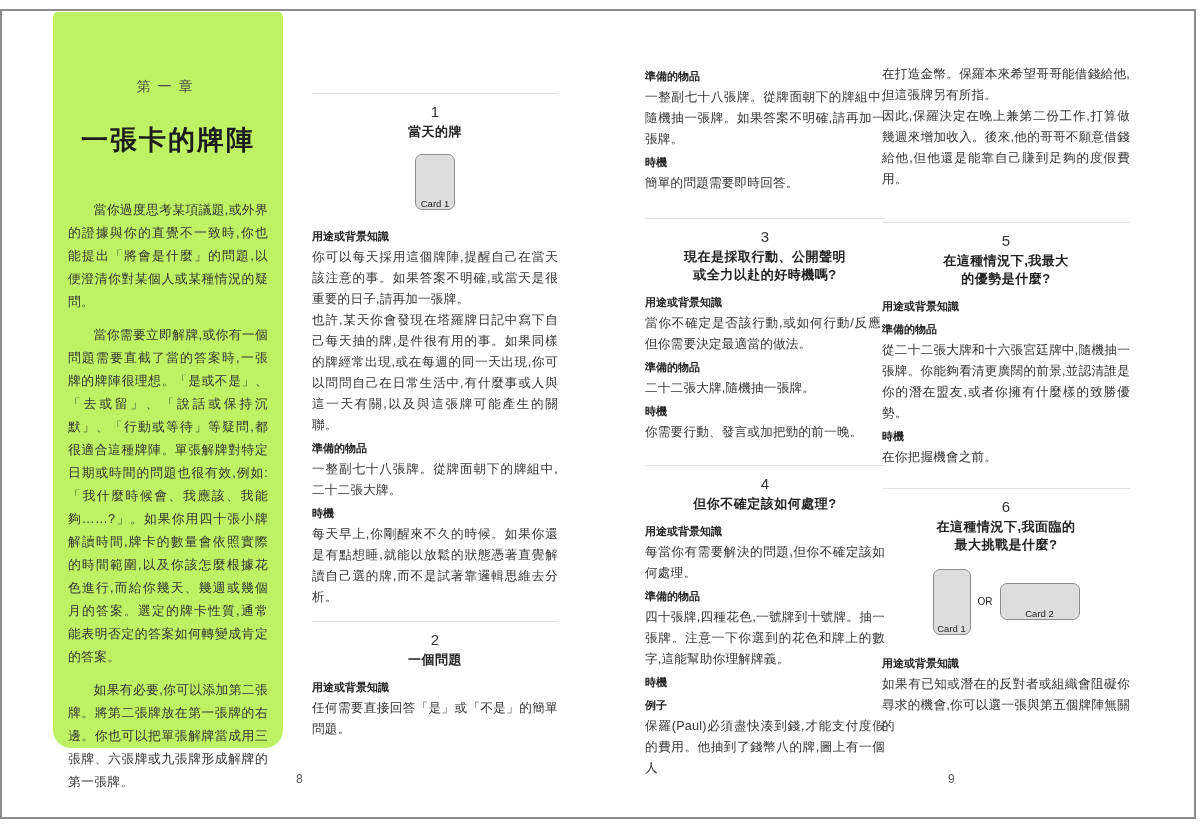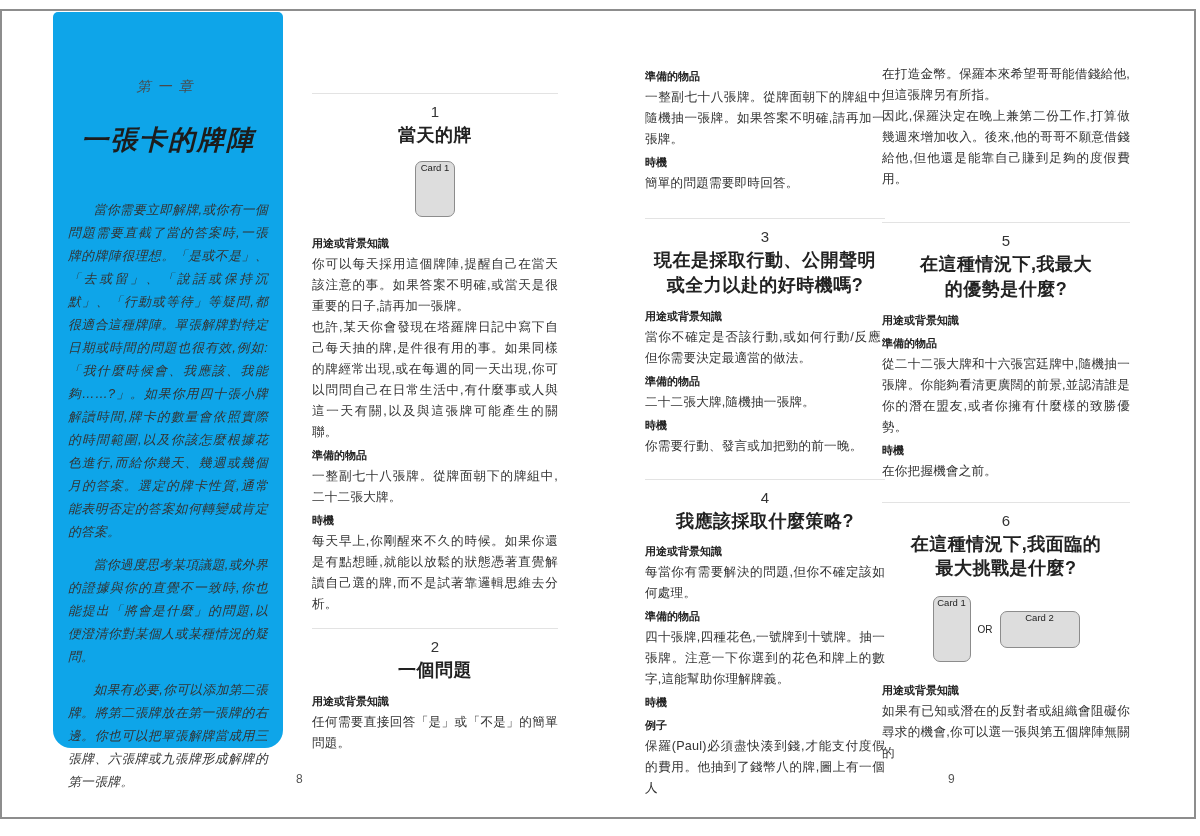--- a/index.html
+++ b/index.html
@@ -22,25 +22,24 @@
     border: 2px solid #8d8d8d;
     background: #ffffff;
     box-sizing: border-box;
   }
 
   
   .sidebar {
     position: absolute;
     left: 53px; top: 12px;
     width: 230px; height: 736px;
-    background: #0ea5e9;
+    background: #bef264;
     border-radius: 5px 5px 18px 18px;
     box-sizing: border-box;
     padding: 66px 15px 0 15px;
-    font-style: italic;
   }
   .kicker {
     text-align: center;
     font-size: 14px;
     letter-spacing: 7px;
     color: #4a4a4a;
     margin-bottom: 26px;
   }
   .chapter-title {
     text-align: center;
@@ -72,21 +71,21 @@
     margin: 13px 0 9px 0;
   }
   .sec-num {
     text-align: center;
     font-size: 15px;
     color: #333;
     margin: 4px 0 3px 0;
   }
   .sec-title {
     text-align: center;
-    font-size: 18px;
+    font-size: 13px;
     font-weight: 700;
     color: #222;
     line-height: 1.38;
     white-space: pre-line;
     margin: 0 0 8px 0;
     letter-spacing: 0.5px;
   }
   .subhead {
     font-size: 11px;
     font-weight: 700;
@@ -102,21 +101,21 @@
     margin: 0;
     letter-spacing: 0.2px;
   }
 
   
   .card {
     background: #dddddd;
     border: 1.5px solid #8c8c8c;
     border-radius: 7px;
     display: flex;
-    align-items: flex-start;
+    align-items: flex-end;
     justify-content: center;
     font-size: 9.5px;
     color: #222;
     box-sizing: border-box;
   }
   .card-solo { display: flex; justify-content: center; margin: 13px 0 16px 0; }
   .card-solo .card { width: 40px; height: 56px; }
   .cards-row {
     display: flex;
     justify-content: center;
@@ -139,22 +138,22 @@
 </head>
 <body>
 
 <div class="stage">
 
   <div class="page-frame"></div>
 
   <div class="sidebar">
     <div class="kicker">第一章</div>
     <div class="chapter-title">一張卡的牌陣</div>
+    <p class="side-p">當你過度思考某項議題,或外界的證據與你的直覺不一致時,你也能提出「將會是什麼」的問題,以便澄清你對某個人或某種情況的疑問。</p>
     <p class="side-p">當你需要立即解牌,或你有一個問題需要直截了當的答案時,一張牌的牌陣很理想。「是或不是」、「去或留」、「說話或保持沉默」、「行動或等待」等疑問,都很適合這種牌陣。單張解牌對特定日期或時間的問題也很有效,例如:「我什麼時候會、我應該、我能夠……?」。如果你用四十張小牌解讀時間,牌卡的數量會依照實際的時間範圍,以及你該怎麼根據花色進行,而給你幾天、幾週或幾個月的答案。選定的牌卡性質,通常能表明否定的答案如何轉變成肯定的答案。</p>
-    <p class="side-p">當你過度思考某項議題,或外界的證據與你的直覺不一致時,你也能提出「將會是什麼」的問題,以便澄清你對某個人或某種情況的疑問。</p>
     <p class="side-p">如果有必要,你可以添加第二張牌。將第二張牌放在第一張牌的右邊。你也可以把單張解牌當成用三張牌、六張牌或九張牌形成解牌的第一張牌。</p>
   </div>
 
   <div class="col col2">
     <hr class="rule">
     <div class="sec-num">1</div>
     <div class="sec-title">當天的牌</div>
     <div class="card-solo">
       <div class="card">
         <span>Card 1</span>
@@ -187,21 +186,21 @@
 或全力以赴的好時機嗎?</div>
     <div class="subhead">用途或背景知識</div>
     <p class="bt">當你不確定是否該行動,或如何行動/反應,但你需要決定最適當的做法。</p>
     <div class="subhead">準備的物品</div>
     <p class="bt">二十二張大牌,隨機抽一張牌。</p>
     <div class="subhead">時機</div>
     <p class="bt">你需要行動、發言或加把勁的前一晚。</p>
 
     <hr class="rule" style="margin-top:22px;">
     <div class="sec-num">4</div>
-    <div class="sec-title">我應該採取什麼策略?</div>
+    <div class="sec-title">但你不確定該如何處理?</div>
     <div class="subhead">用途或背景知識</div>
     <p class="bt">每當你有需要解決的問題,但你不確定該如何處理。</p>
     <div class="subhead">準備的物品</div>
     <p class="bt">四十張牌,四種花色,一號牌到十號牌。抽一張牌。注意一下你選到的花色和牌上的數字,這能幫助你理解牌義。</p>
     <div class="subhead">時機</div>
     <div class="subhead">例子</div>
     <p class="bt">保羅(Paul)必須盡快湊到錢,才能支付度假的費用。他抽到了錢幣八的牌,圖上有一個人</p>
   </div>
 
   <div class="col col4">

